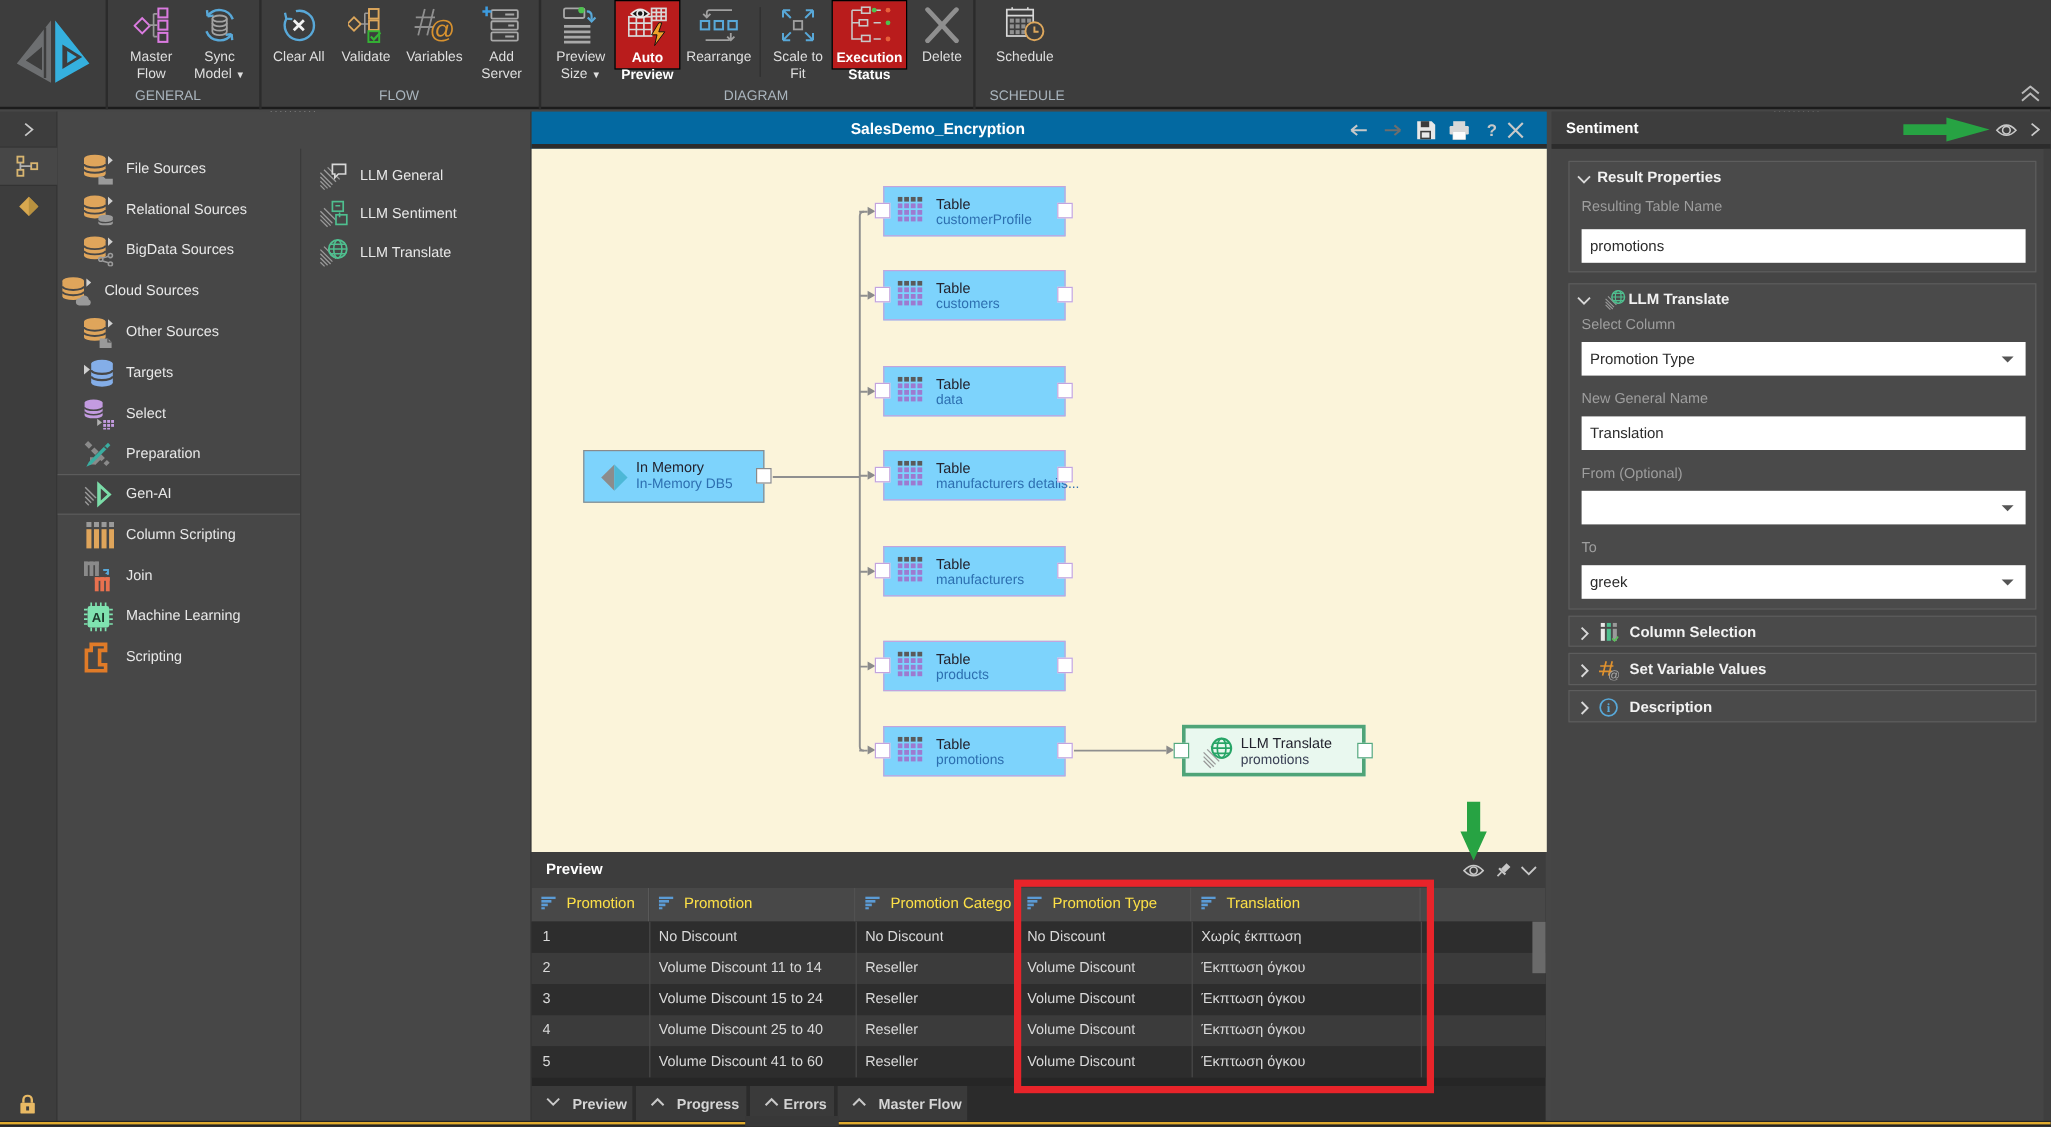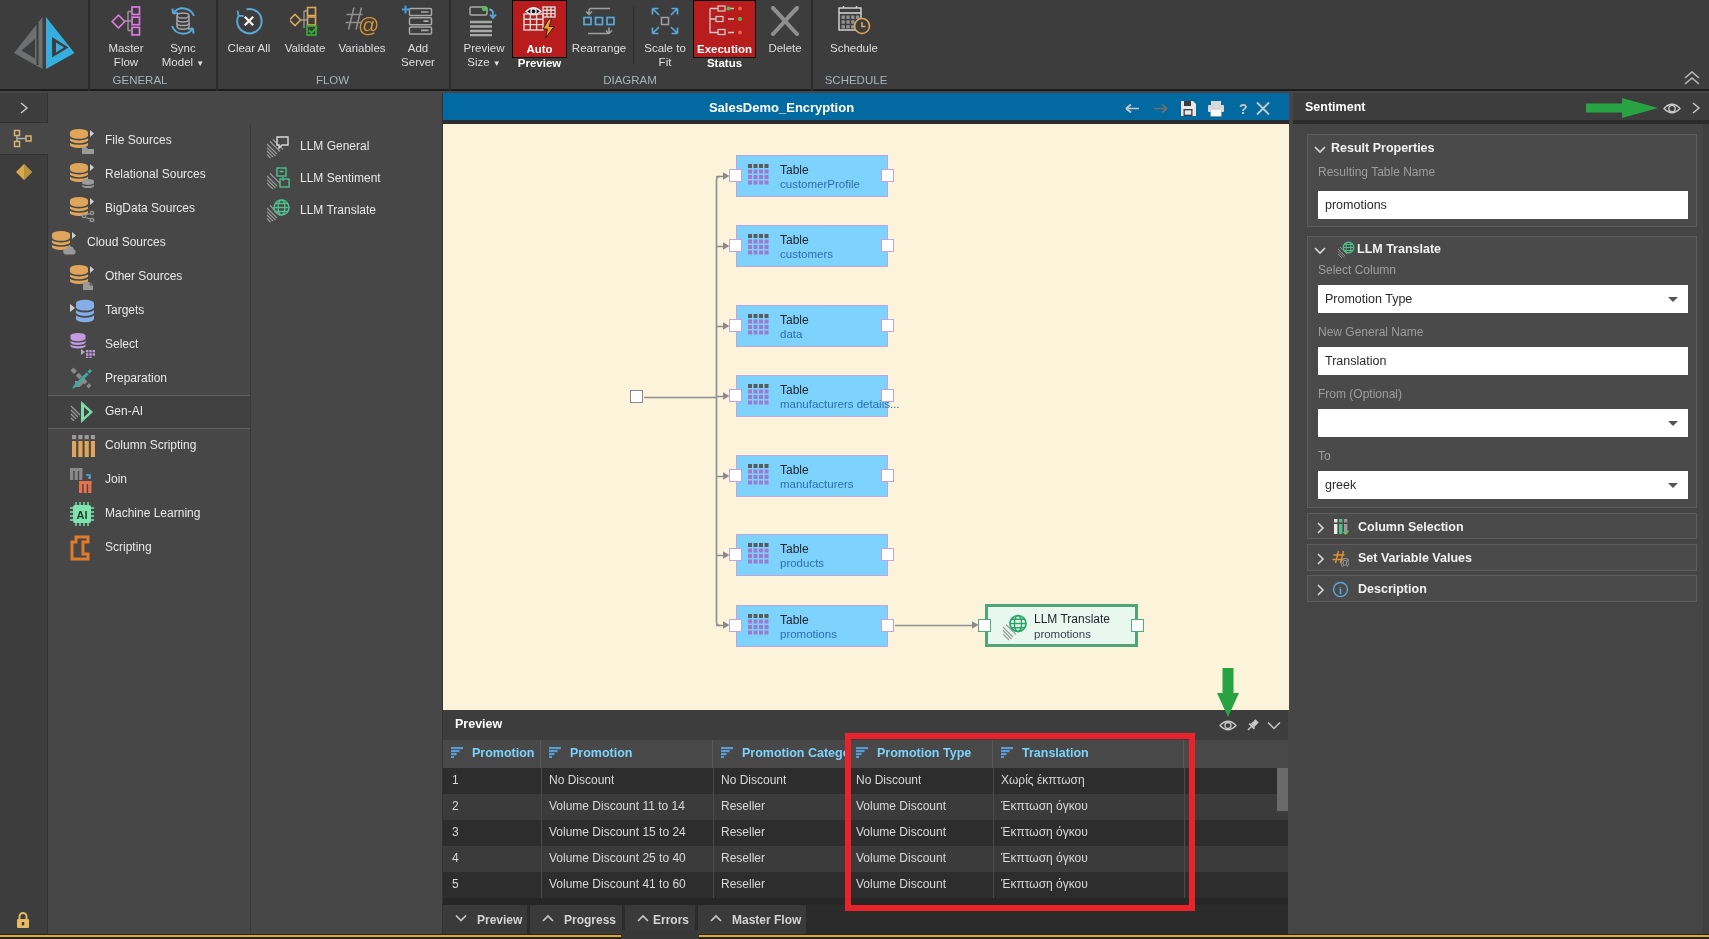--- a/index.html
+++ b/index.html
@@ -30,21 +30,21 @@
 
 #cvtitle{position:absolute;left:443px;top:93px;width:846px;height:31px;background:#0369a1;border-bottom:4px solid #2c2c2c}
 #canvas{position:absolute;left:443px;top:124px;width:846px;height:586px;background:#fbf4da}
 .node{position:absolute;background:#7dd3fc;border:1px solid #c3a4de}
 .node .nt{position:absolute;left:43px;top:7px;font-size:12px;color:#23232e;white-space:nowrap}
 .node .ns{position:absolute;left:43px;top:22px;font-size:11.5px;color:#2d6fb0;white-space:nowrap}
 .port{position:absolute;width:13px;height:13px;background:#fff;border:1px solid #c3a4de}
 
 #pvhdr{position:absolute;left:443px;top:710px;width:845px;height:30px;background:#3d3d3d}
 #grid{position:absolute;left:443px;top:740px;width:845px;height:158px;background:#2d2d2d}
-.ghead{position:absolute;top:0;height:28px;background:#484848;color:#7dd3fc;font-weight:bold;font-size:12.5px;border-right:1px solid #595959;overflow:hidden;white-space:nowrap}
+.ghead{position:absolute;top:0;height:28px;background:#484848;color:#fde047;font-weight:normal;font-size:12.5px;border-right:1px solid #595959;overflow:hidden;white-space:nowrap}
 .grow{position:absolute;height:26px;font-size:12px;color:#d9d9d9}
 .gcell{position:absolute;top:5px;white-space:nowrap;overflow:hidden}
 .sorti{display:inline-block;vertical-align:-1px;margin-right:8px}
 
 .btab{position:absolute;top:905px;height:29px;background:#3a3a3a;color:#d4d4d4;font-weight:bold;font-size:12px}
 .btab span{position:absolute;top:8px;left:34px}
 .btab svg{position:absolute;left:12px;top:9px}
 
 #props{position:absolute;left:1293px;top:93px;width:416px;height:846px;background:#454545}
 #prhdr{position:absolute;left:1293px;top:93px;width:416px;height:31px;background:#3d3d3d;border-bottom:4px solid #2c2c2c}
@@ -732,20 +732,28 @@
           <rect x="11" y="11" width="4" height="4"></rect>
           <rect x="16.5" y="11" width="4" height="4"></rect>
           <rect x="0" y="16.5" width="4" height="4"></rect>
           <rect x="5.5" y="16.5" width="4" height="4"></rect>
           <rect x="11" y="16.5" width="4" height="4"></rect>
           <rect x="16.5" y="16.5" width="4" height="4"></rect>
         </g>
       </svg>
       <div class="nt">Table</div>
       <div class="ns">promotions</div>
+    </div>
+<div class="node" style="left:486px;top:375px;width:151px;height:44px;border-color:#8a8a8a">
+      <svg class="abs" style="left:13px;top:10px" width="24" height="24" viewBox="0 0 24 24">
+        <path d="M12 1 L12 23 L1 12 Z" fill="#8c8c8c"></path>
+        <path d="M12 1 L12 23 L23 12 Z" fill="#4db8d6"></path>
+      </svg>
+      <div class="nt" style="top:6px">In Memory</div>
+      <div class="ns" style="top:22px">In-Memory DB5</div>
     </div>
 <div class="node" style="left:985px;top:604px;width:153px;height:43px;border:3px solid #4fa478;background:#e9f8ef">
       <svg class="abs" style="left:13px;top:7px" width="30" height="30" viewBox="0 0 30 30">
         <g stroke="#9a9a9a" stroke-width="1.1">
           <path d="M2 13l10 10M2 16.5l8.5 8.5M2 20l6 6M5 10.5l10 10M8 8l10 10"></path>
         </g>
         <circle cx="17" cy="9.5" r="8" fill="#e9f8ef" stroke="#27a567" stroke-width="1.7"></circle>
         <ellipse cx="17" cy="9.5" rx="3.6" ry="8" fill="none" stroke="#27a567" stroke-width="1.4"></ellipse>
         <path d="M9 9.5h16M10.4 5.2h13.2M10.4 13.8h13.2" stroke="#27a567" stroke-width="1.4"></path>
       </svg>

